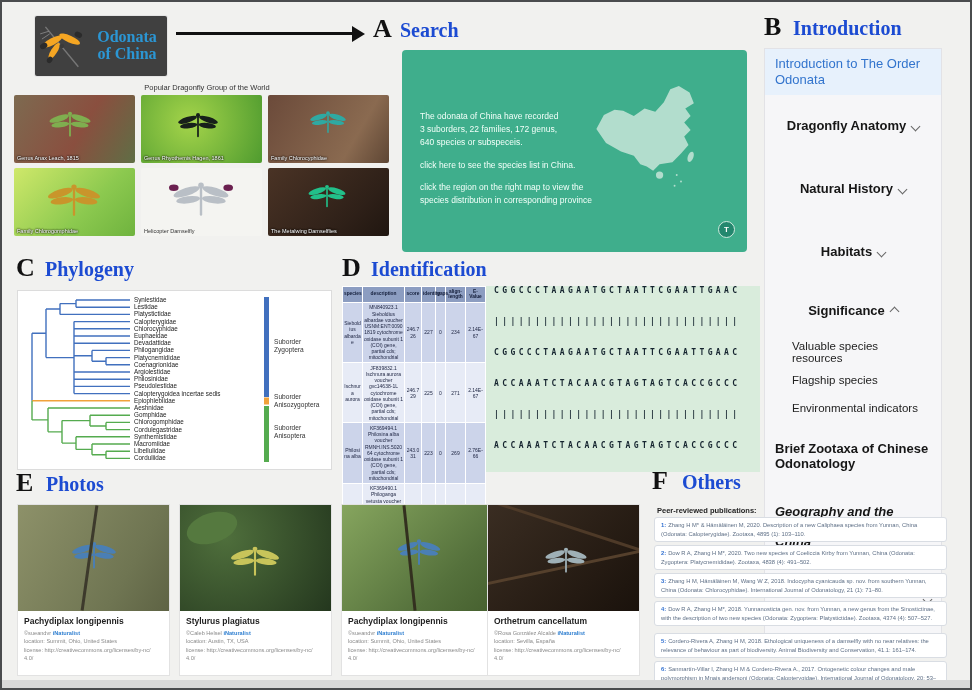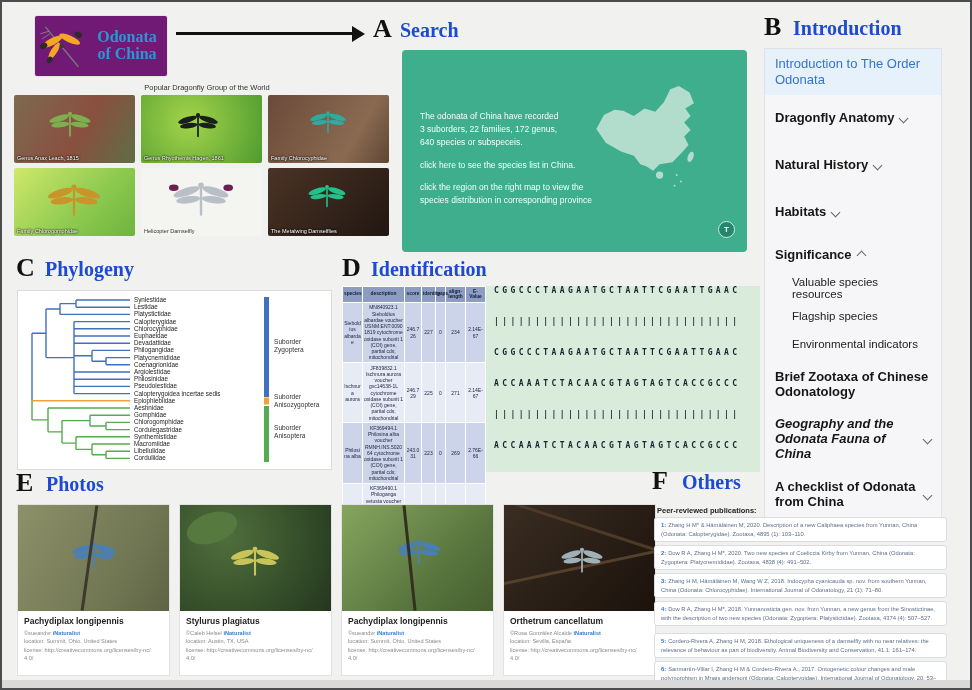--- a/index.html
+++ b/index.html
@@ -2,39 +2,39 @@
 <html><head>
 <meta charset="utf-8">
 <style>
   html,body{margin:0;padding:0;background:#fff;font-family:"Liberation Sans",sans-serif;}
   #fig{position:relative;width:972px;height:690px;background:#f1f1ef;border:2px solid #4a4c4e;box-sizing:border-box;overflow:hidden;}
   .abs{position:absolute;}
   
   .plet{font:700 26px "Liberation Serif",serif;color:#111;}
   .ptitle{font:700 20px "Liberation Serif",serif;color:#1c4bd2;}
   
-  #logo{left:33px;top:14px;width:132px;height:60px;background:#701a75;border-radius:2px;display:flex;align-items:center;box-shadow:0 0 0 1px #e4e4e4;}
+  #logo{left:33px;top:14px;width:132px;height:60px;background:#404040;border-radius:2px;display:flex;align-items:center;box-shadow:0 0 0 1px #e4e4e4;}
   #logo .ltxt{font:700 16px/1.05 "Liberation Serif",serif;color:#2b96d4;text-align:center;flex:1;}
   
   #arrow-line{left:174px;top:30px;width:178px;height:3px;background:#111;}
   #arrow-head{left:350px;top:23.5px;width:0;height:0;border-left:13px solid #111;border-top:8px solid transparent;border-bottom:8px solid transparent;}
   
   #popular-heading{left:90px;top:81px;width:230px;text-align:center;font:400 7.5px "Liberation Sans",sans-serif;color:#333;}
   .tile{width:121px;height:68px;border-radius:2px;overflow:hidden;position:absolute;}
   .tile .cap{position:absolute;left:3px;bottom:2px;font-size:5.5px;color:#fff;text-shadow:0 0 2px #000,0 0 2px #000;}
   .tile svg{position:absolute;}
   
   #search-box{left:400px;top:48px;width:345px;height:202px;background:#3fae8c;border-radius:4px;color:#f2fff9;}
   #search-box .txt{position:absolute;left:18px;top:60px;font-size:8.5px;line-height:1.55;}
   #search-box .gap{height:9px;}
   #map-svg{position:absolute;right:6px;top:28px;}
   #map-t{position:absolute;right:12px;bottom:14px;width:15px;height:15px;border-radius:50%;background:#23876e;border:1px solid #cfeade;color:#fff;font:700 8px/15px "Liberation Sans",sans-serif;text-align:center;}
   
   #sidebar{left:762px;top:46px;width:178px;background:#f6f6f8;border:1px solid #e2e2e6;box-sizing:border-box;}
-  .sb-item{display:flex;align-items:center;justify-content:flex-start;padding:4px 10px;color:#161616;font-weight:700;font-size:13px;line-height:1.15;}
+  .sb-item{display:flex;align-items:center;justify-content:center;padding:12px 10px;color:#161616;font-weight:700;font-size:13px;line-height:1.15;}
   .sb-active{height:46px;display:flex;align-items:center;background:#e7f1fc;color:#3274cd;font-weight:400;font-size:13px;line-height:1.25;padding:0 10px;}
   .h39{height:39px;} .h30{height:30px;} .h45{height:45px;} .h49{height:49px;font-style:italic;} .h46{height:46px;}
   .sb-sub{height:28px;display:flex;align-items:center;padding:0 10px 0 27px;font-size:11.5px;color:#222;}
   .chev{width:6px;height:6px;border-right:1.6px solid #666;border-bottom:1.6px solid #666;transform:rotate(45deg);flex:none;margin-left:6px;}
   .chev.up{transform:rotate(-135deg);}
   
   #tree-box{left:15px;top:288px;width:315px;height:180px;background:#fff;border:1px solid #dcdcdc;box-sizing:border-box;}
   #tree-box svg text{font:400 6.3px "Liberation Sans",sans-serif;fill:#222;}
   #tree-box svg text.grp{font-size:6.6px;fill:#333;}
   
@@ -367,21 +367,21 @@
         </svg>
       <div style="position:absolute;left:66px;top:0;width:3px;height:106px;background:#33301f;transform:rotate(-6deg);"></div>
     </div>
     <div class="pcap">
       <div class="pname">Pachydiplax longipennis</div>
       <div class="pmeta"><span>©sueandvr</span> <span class="site">iNaturalist</span></div>
       <div class="pmeta">location: Summit, Ohio, United States</div>
       <div class="pmeta">license: http://creativecommons.org/licenses/by-nc/4.0/</div>
     </div>
   </div>
-  <div class="pcard" style="left:501px;">
+  <div class="pcard" style="left:485px;">
     <div class="pimg" style="background:linear-gradient(135deg,#3a2d22,#241a12 70%,#1a120c);color:#9fb0b6">
       <div style="position:absolute;left:-10px;top:20px;width:180px;height:2.5px;background:#4e3a28;transform:rotate(18deg);"></div>
       <div style="position:absolute;left:-10px;top:60px;width:180px;height:2.5px;background:#55402c;transform:rotate(-12deg);"></div>
       <svg viewBox="0 0 100 60" width="60" height="38" style="position:absolute;left:48px;top:36px;">
           <use href="#dfy" fill="currentColor"></use>
         </svg>
     </div>
     <div class="pcap">
       <div class="pname">Orthetrum cancellatum</div>
       <div class="pmeta"><span>©Rosa González Alcalde</span> <span class="site">iNaturalist</span></div>

